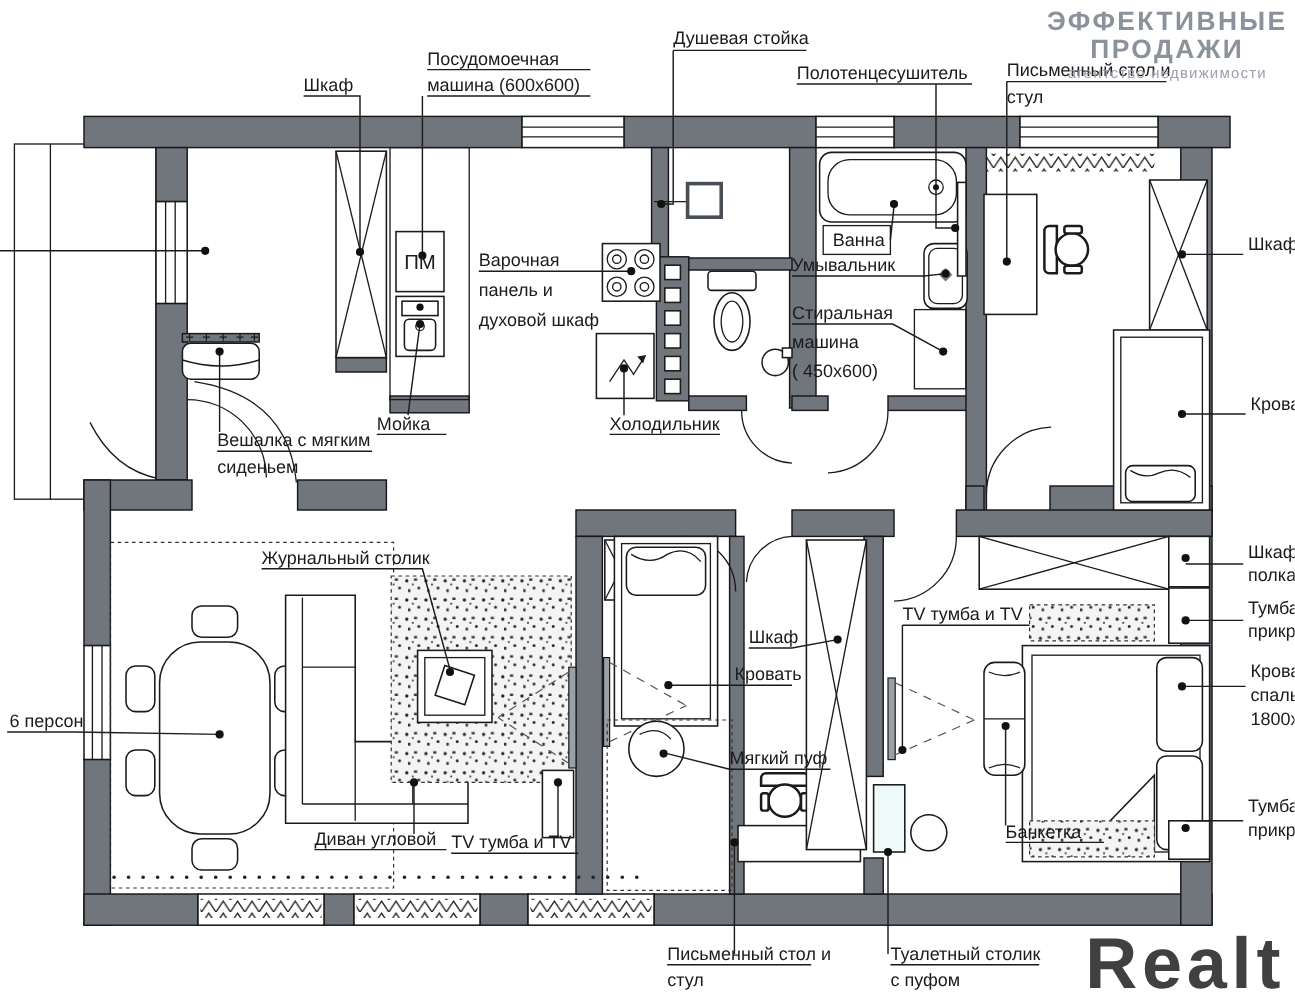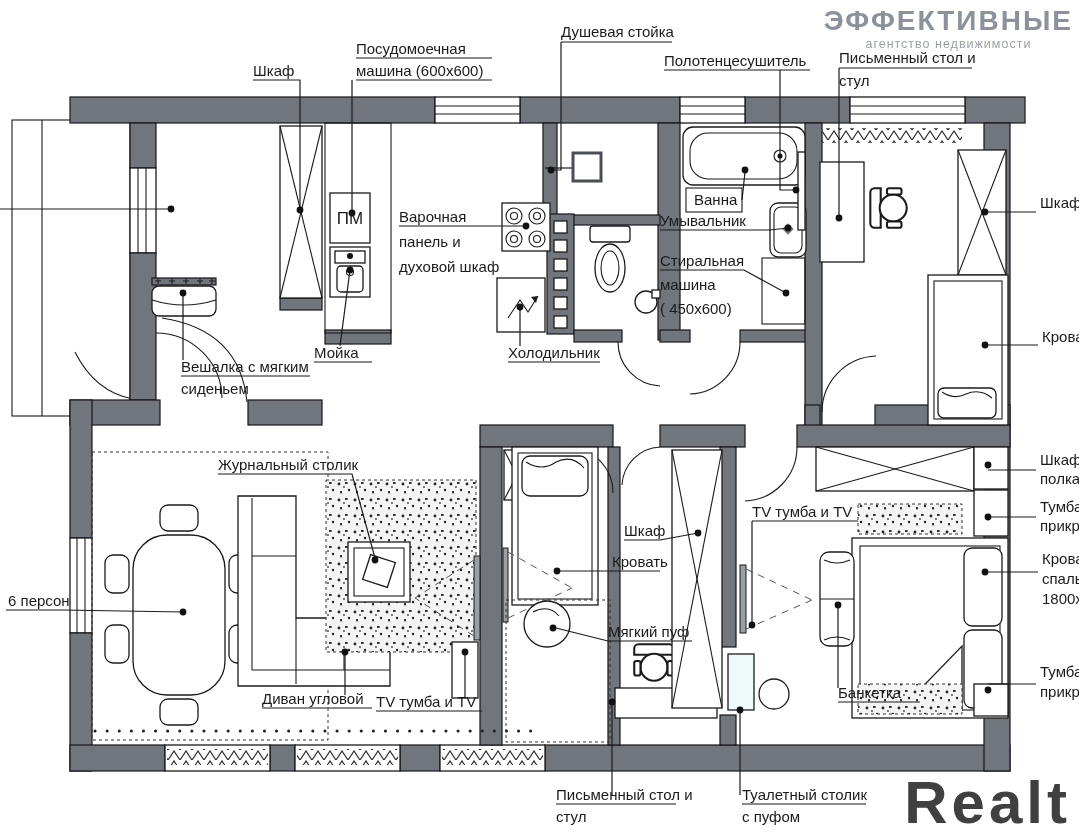--- a/index.html
+++ b/index.html
@@ -1,21 +1,21 @@
 <!DOCTYPE html>
 <html><head>
 <meta charset="utf-8">
 <style>
   html,body{margin:0;padding:0;background:#ffffff;width:1079px;height:839px;overflow:hidden;}
   .stage{position:relative;width:1079px;height:839px;background:#ffffff;font-family:"Liberation Sans",sans-serif;}
   svg{position:absolute;left:0;top:0;}
   svg text{font-family:"Liberation Sans",sans-serif;font-size:15px;fill:#1b1b1b;}
   svg text.pm{font-size:17px;}
   .logo{position:absolute;right:6px;top:6px;text-align:center;color:#8b929b;line-height:1.05;}
-  .logo .l1,.logo .l2{font-weight:bold;font-size:28px;letter-spacing:2px;}
+  .logo .l1,.logo .l2{font-weight:bold;font-size:22px;letter-spacing:2px;}
   .logo .sub{font-size:12.5px;letter-spacing:1px;color:#9aa1a9;margin-top:3px;}
   .watermark{position:absolute;right:8px;bottom:2px;font-size:60px;font-weight:bold;color:#404040;letter-spacing:4px;}
   .wall{fill:#71767d;stroke:#16161c;stroke-width:1.2;}
   .thin{fill:none;stroke:#1b1b1b;stroke-width:1.1;}
   .furn{fill:#ffffff;stroke:#1b1b1b;stroke-width:1.3;}
   .lead{fill:none;stroke:#1b1b1b;stroke-width:1.2;}
   .dash{fill:none;stroke:#555;stroke-width:1;stroke-dasharray:7 6;}
   .dot{fill:#111;}
   .rug{stroke:#333;stroke-width:1;stroke-dasharray:3 3;}
 </style>
@@ -464,18 +464,19 @@
     <text x="1042" y="564">Крова</text>
     <text x="1042" y="584">спаль</text>
     <text x="1042" y="604">1800х</text>
     <text x="1040" y="677">Тумба</text>
     <text x="1040" y="697">прикр</text>
   </g>
 </svg>
 
 <div class="logo">
   <div class="l1">ЭФФЕКТИВНЫЕ</div>
+  <div class="l2">ПРОДАЖИ</div>
   <div class="sub">агентство недвижимости</div>
 </div>
 
 <div class="watermark">Realt</div>
 
 </div>
 
 </body></html>

